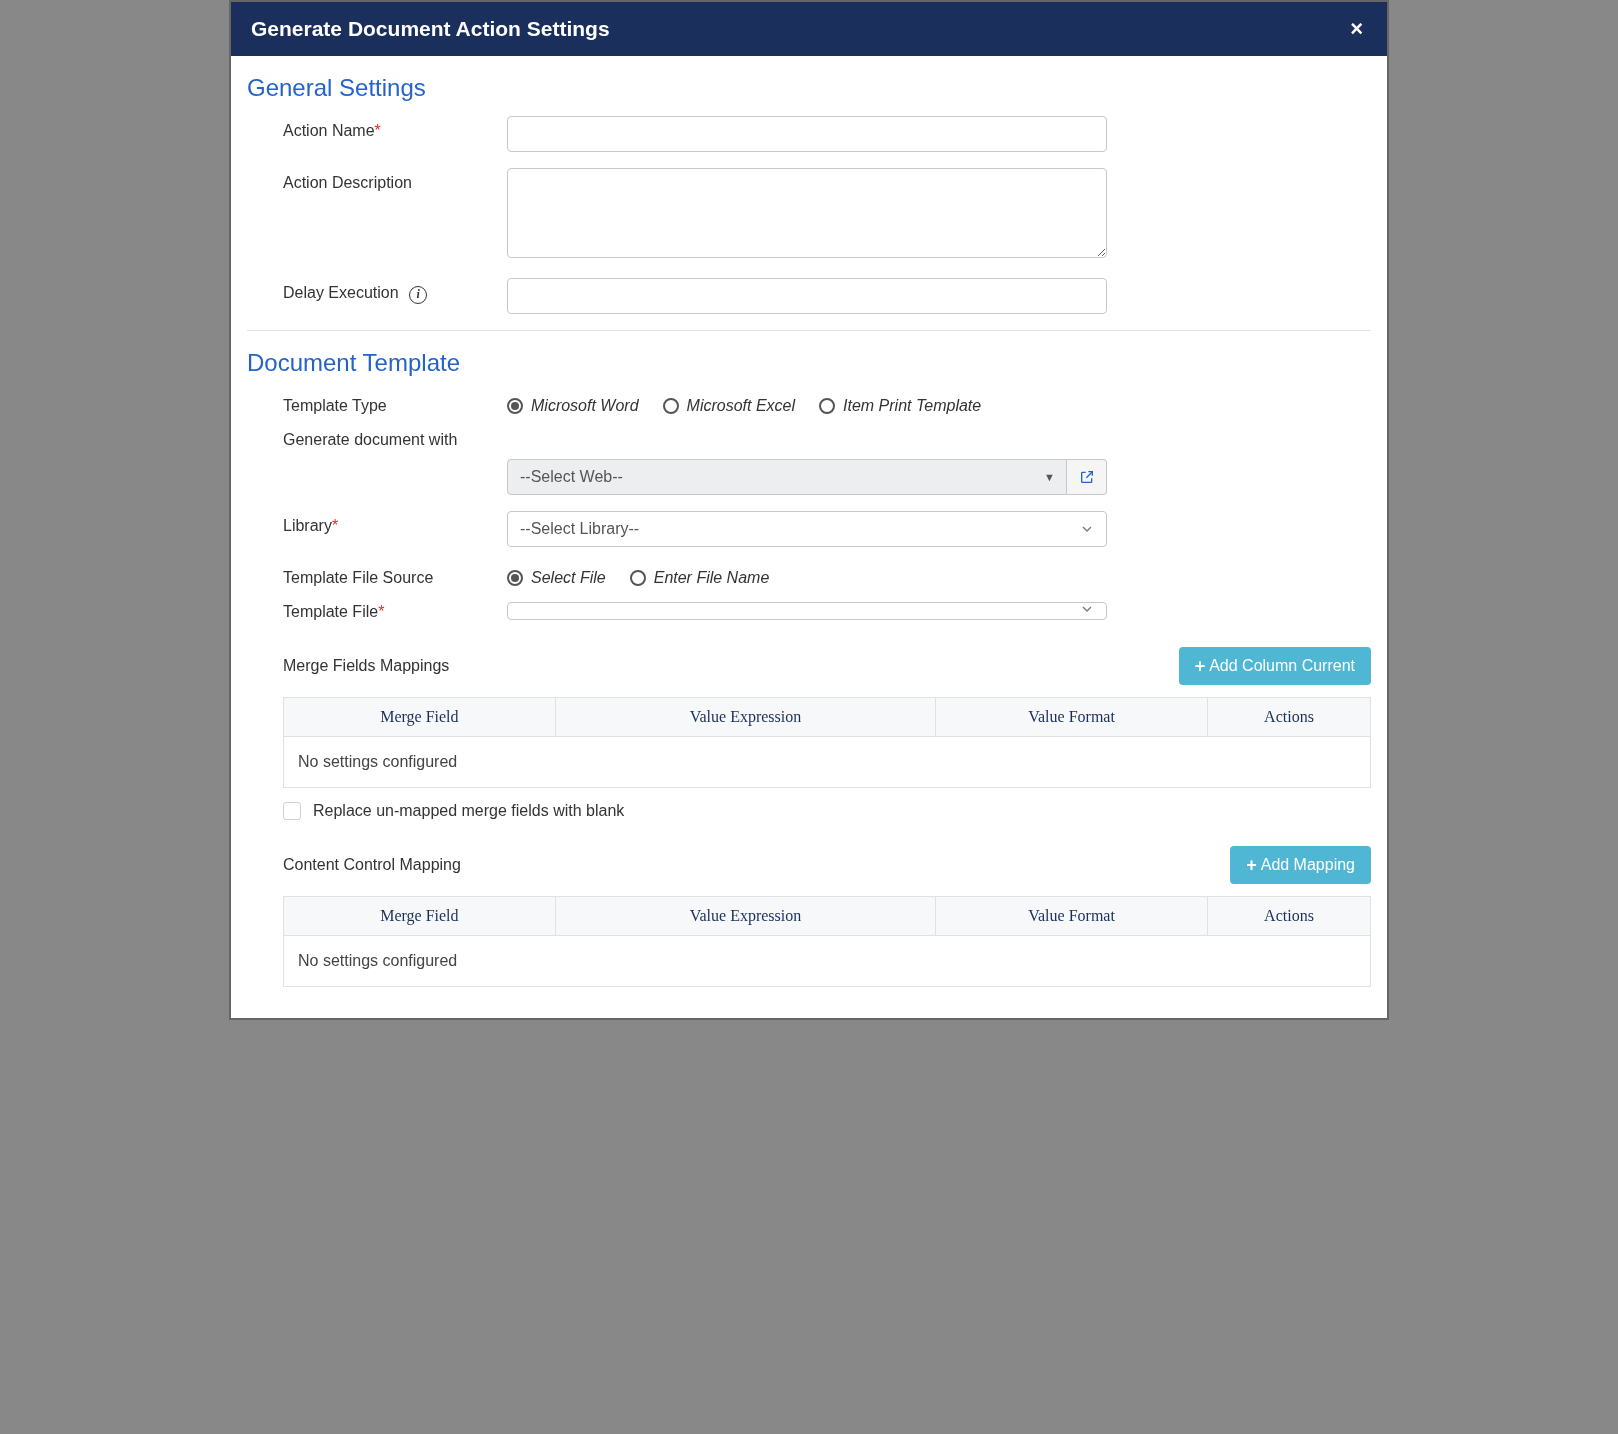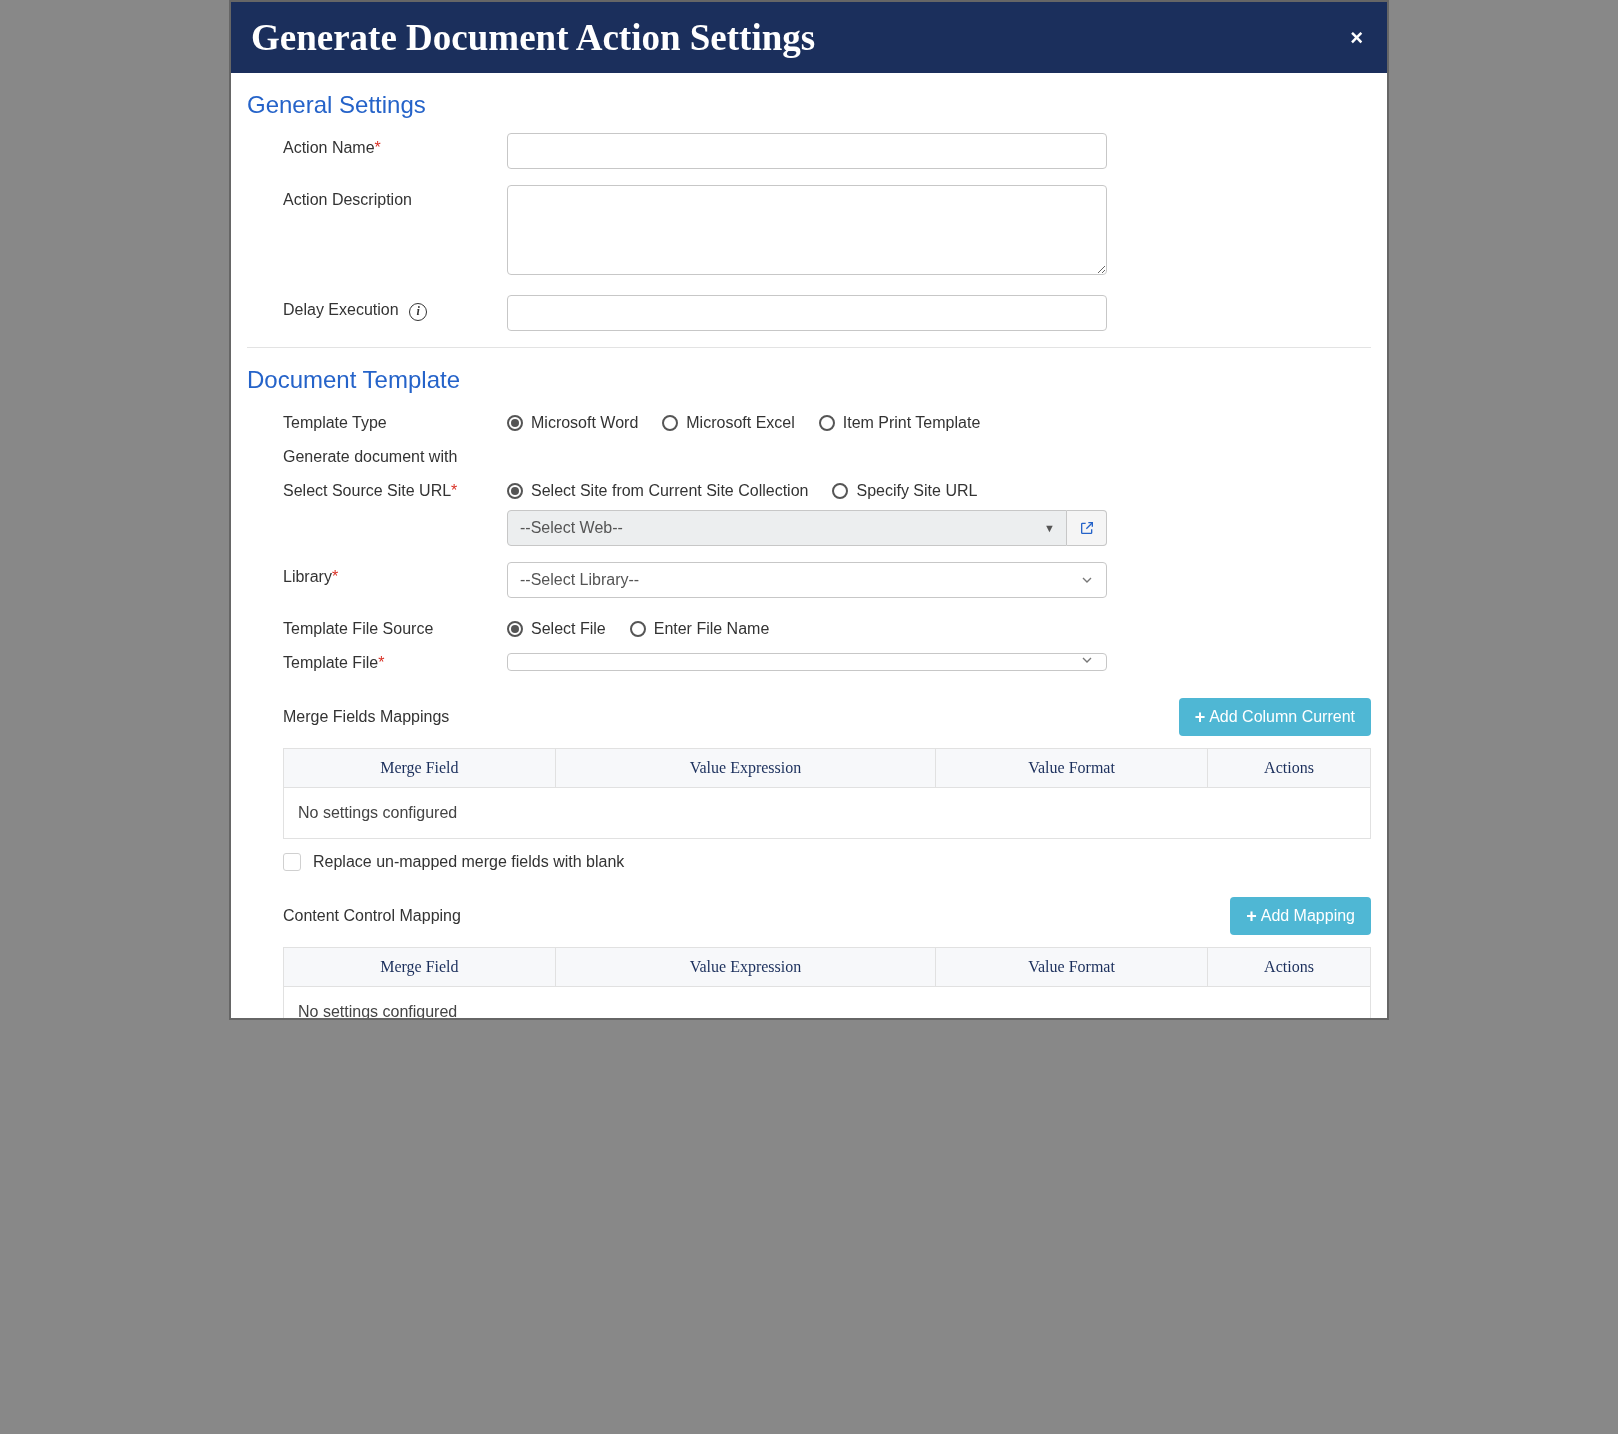--- a/index.html
+++ b/index.html
@@ -24,21 +24,21 @@
   }
   .modal-header {
     background: #1b2f5c;
     color: #fff;
     padding: 14px 20px;
     display: flex;
     justify-content: space-between;
     align-items: center;
     flex: 0 0 auto;
   }
-  .modal-title { font-size: 37px; font-weight: 600; font-family: Liberation Serif, serif; }
+  .modal-title { font-size: 21px; font-weight: 600; }
   .close-x { font-size: 22px; font-weight: bold; cursor: pointer; padding: 0 4px; }
   .modal-body {
     flex: 1 1 auto;
     overflow-y: auto;
     padding: 18px 16px 40px 16px;
   }
   .section-title {
     color: #2563c9;
     font-size: 24px;
     font-weight: 500;
@@ -104,21 +104,21 @@
     border-left: none;
     border-radius: 0 4px 4px 0;
     background: #f5f5f5;
     color: #2563c9;
     display: flex;
     align-items: center;
     justify-content: center;
     cursor: pointer;
   }
   .ext-btn svg { width: 16px; height: 16px; }
-  .radio-row { display: flex; align-items: center; flex-wrap: wrap; gap: 24px; padding-top: 6px; }
+  .radio-row { display: flex; align-items: center; flex-wrap: wrap; gap: 24px; padding-top: 6px; font-style: italic; }
   .radio-item { display: flex; align-items: center; gap: 8px; cursor: pointer; white-space: nowrap; }
   .radio-circle {
     width: 16px; height: 16px; border: 2px solid #555; border-radius: 50%;
     display: inline-flex; align-items: center; justify-content: center;
     flex: 0 0 auto;
   }
   .radio-circle.checked::after {
     content: ""; width: 8px; height: 8px; background: #555; border-radius: 50%;
   }
   .info-icon {
@@ -239,37 +239,20 @@
               <span>Item Print Template</span>
             </div>
           </div>
         </div>
       </div>
 
       <div class="form-row tight">
         <div class="label-col">Generate document with</div>
       </div>
 
-      <div class="form-row tight">
-        <div class="label-col">
-          <span>Select Source Site URL</span><span class="req">*</span>
-        </div>
-        <div class="control-col">
-          <div class="radio-row">
-            <div class="radio-item">
-              <span class="radio-circle checked"></span>
-              <span>Select Site from Current Site Collection</span>
-            </div>
-            <div class="radio-item">
-              <span class="radio-circle"></span>
-              <span>Specify Site URL</span>
-            </div>
-          </div>
-        </div>
-      </div>
 
       <div class="form-row">
         <div class="label-col"></div>
         <div class="control-col">
           <div class="select-with-btn">
             <div class="select-wrap">
               <button class="select-box grey" style="border-radius:4px 0 0 4px;">
                 <span>--Select Web--</span>
               </button>
               <span class="select-caret tri">▼</span>

